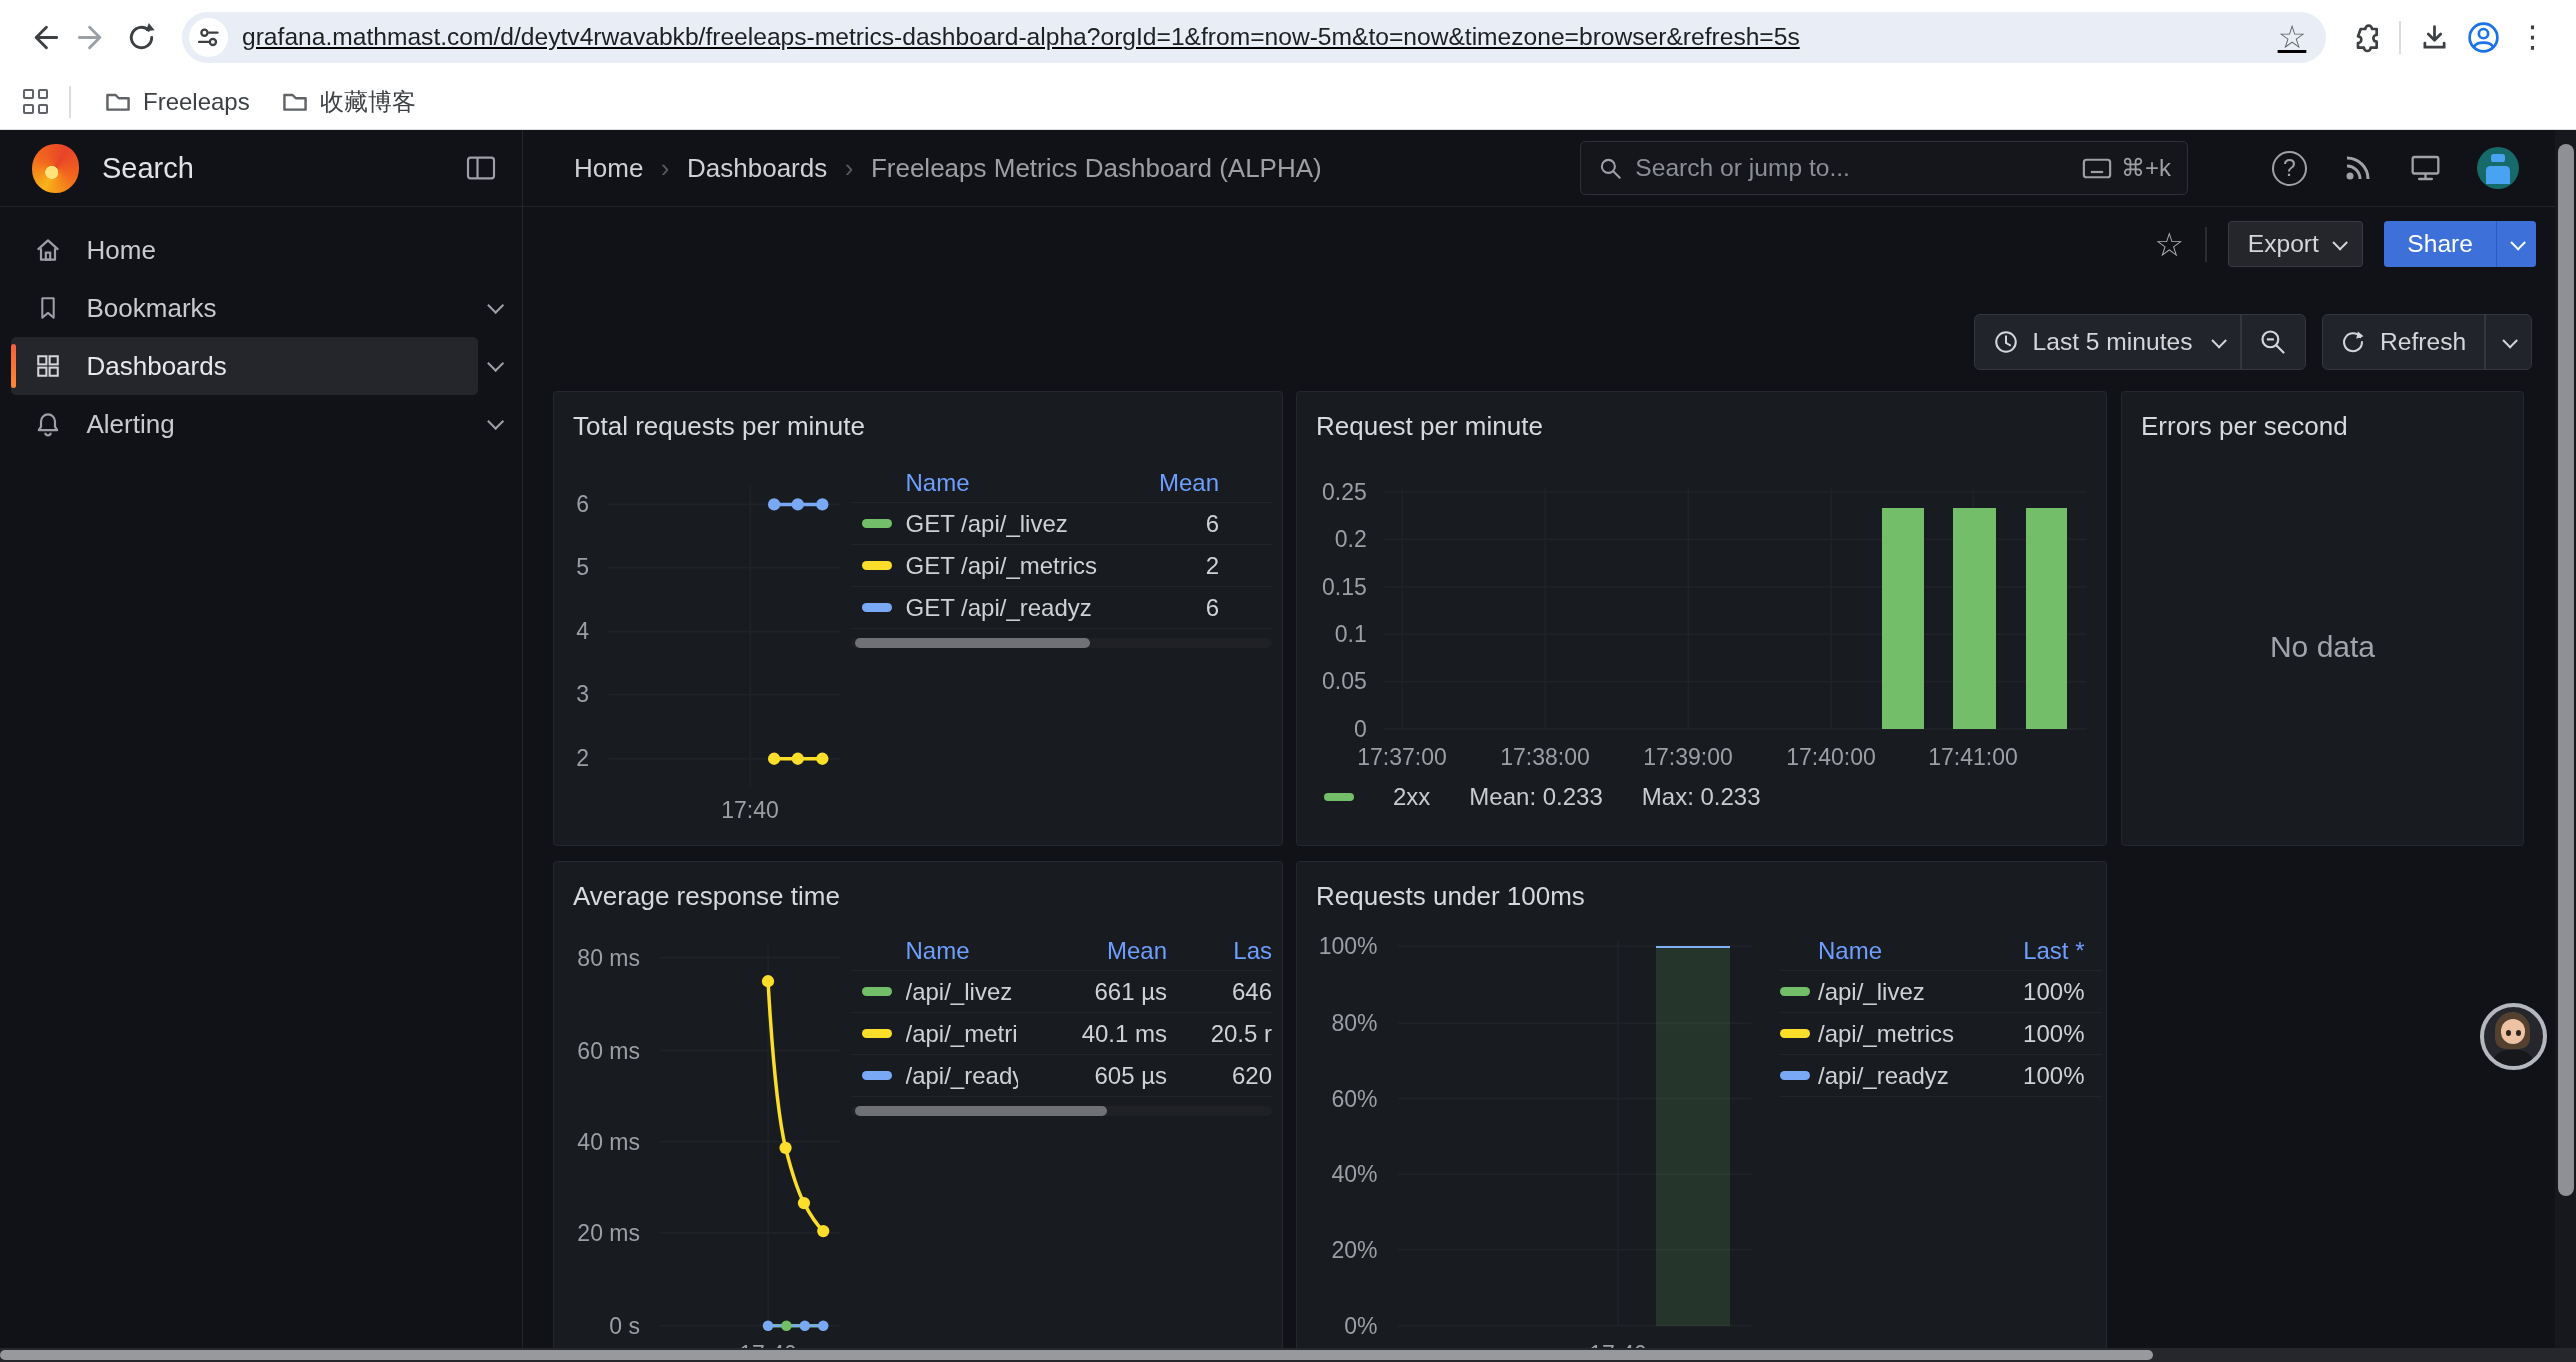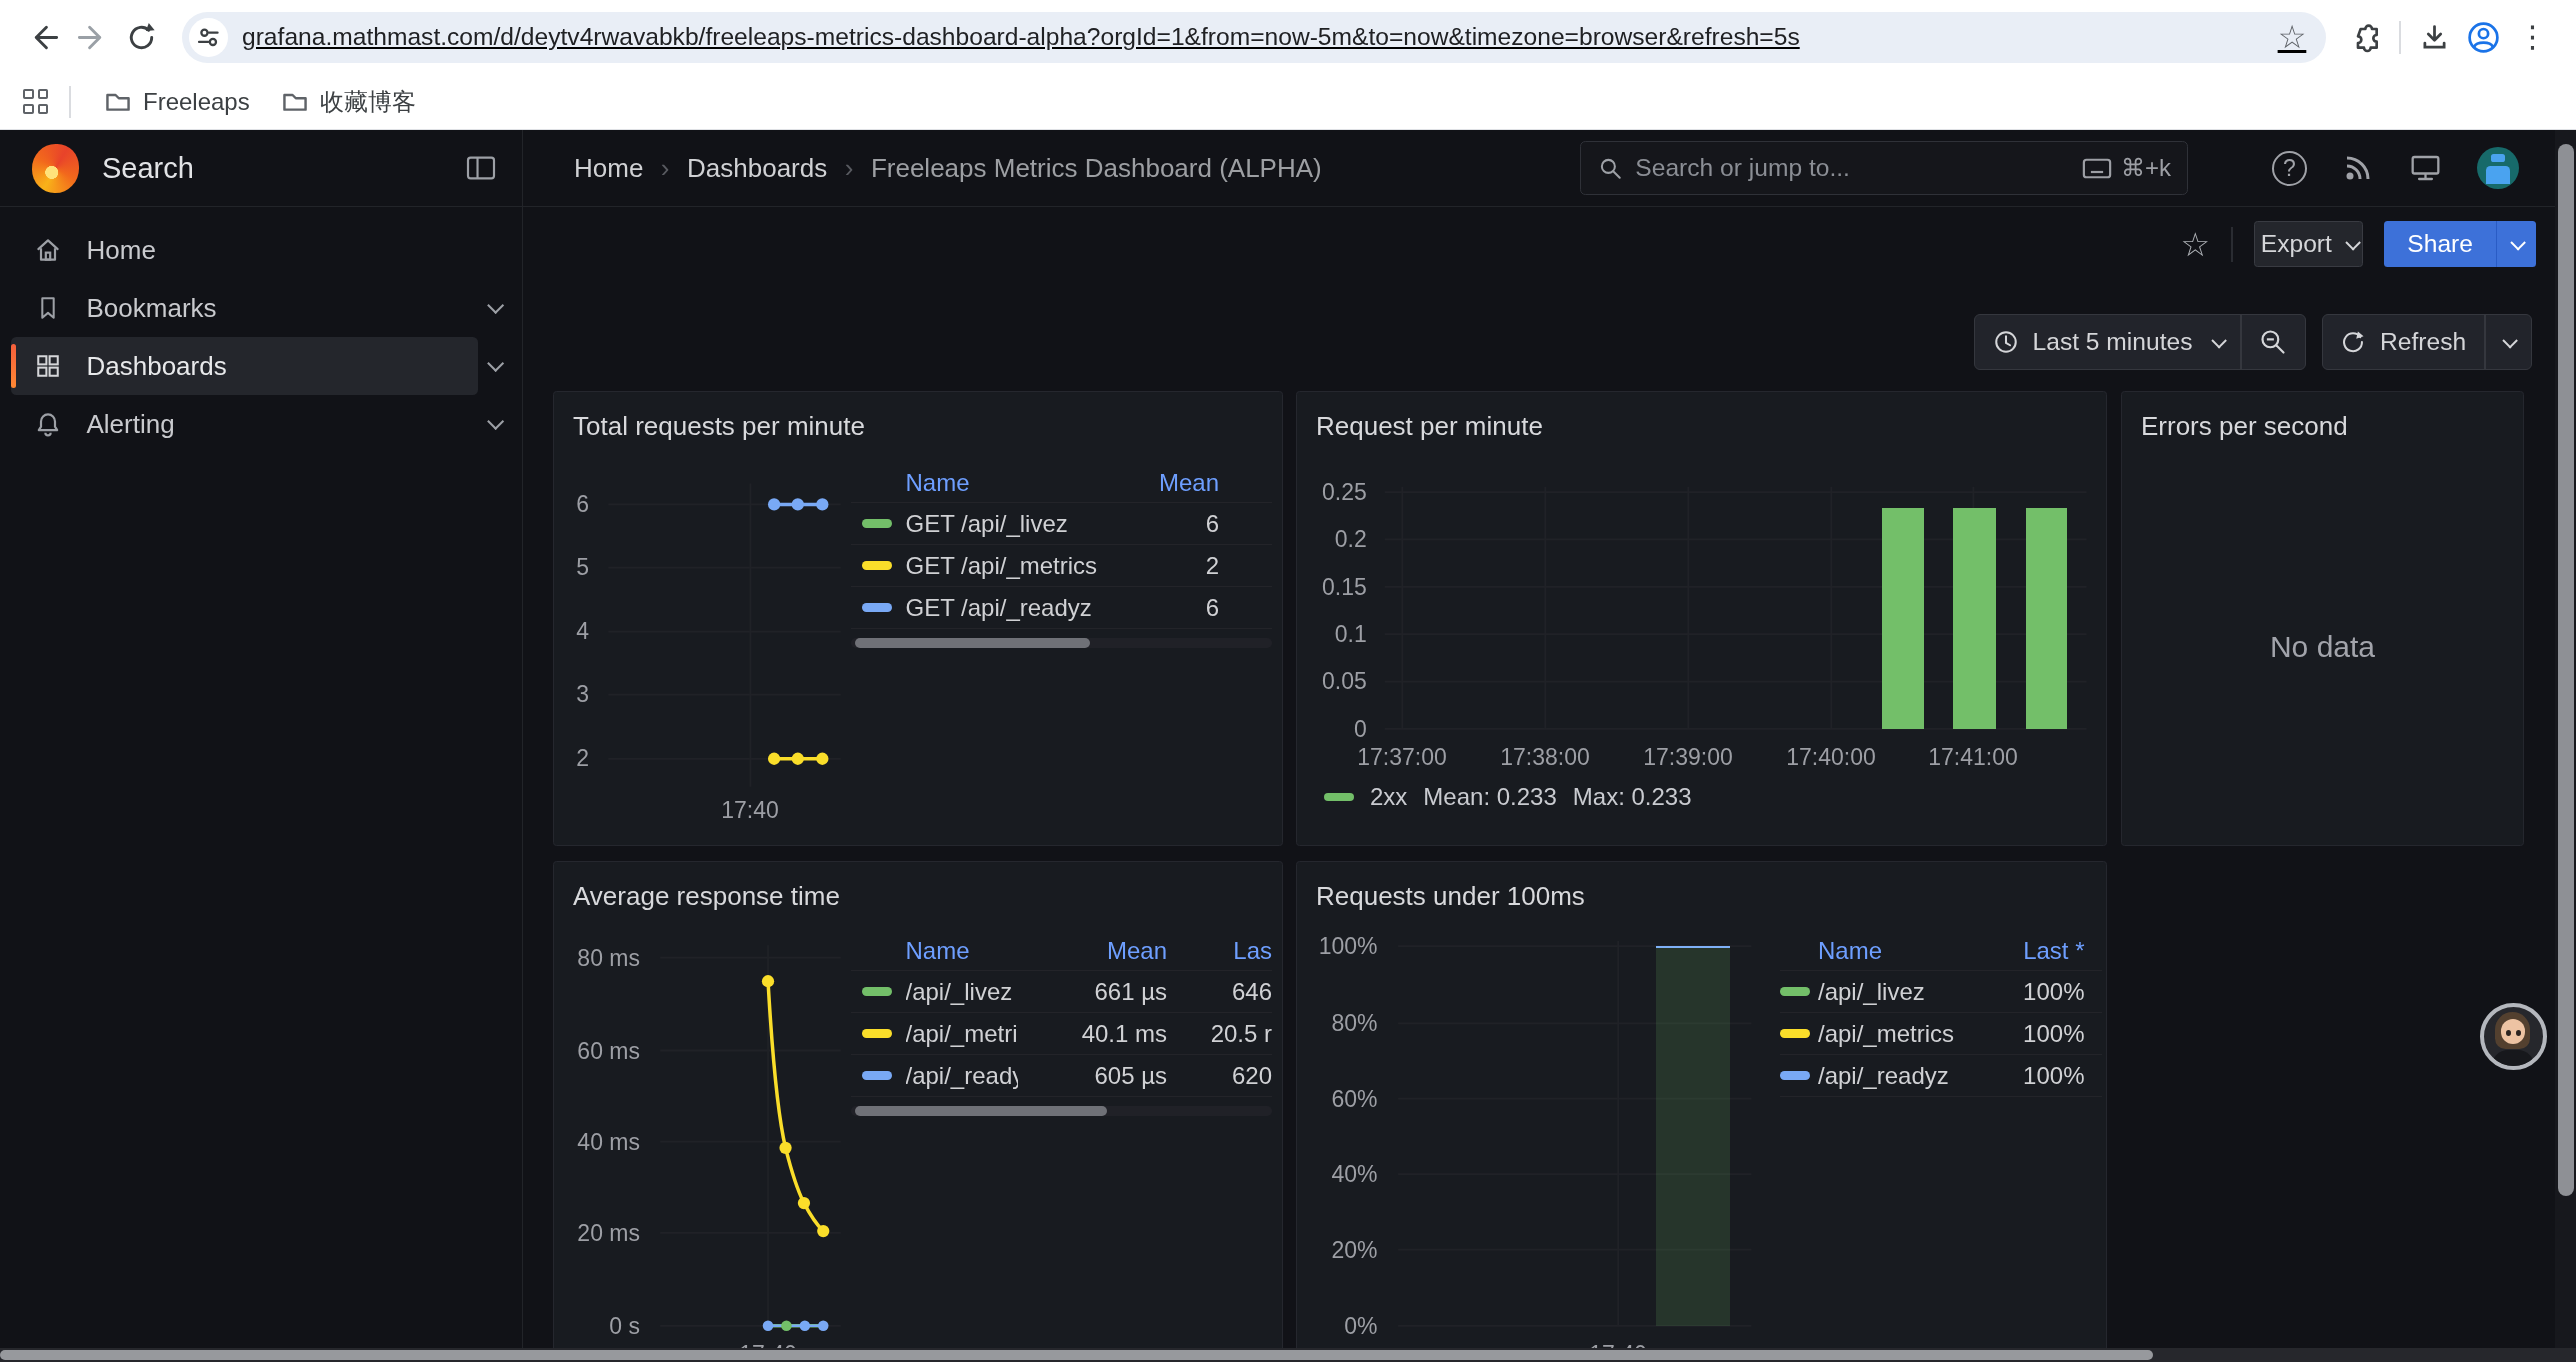--- a/index.html
+++ b/index.html
@@ -77,21 +77,21 @@
   .havatar::before { content:""; position:absolute; left:14px; top:7px; width:14px; height:8px;
              background:#4aa3f0; border-radius:2.6px; }
   .havatar::after { content:""; position:absolute; left:8.8px; top:19px; width:24.6px; height:17.5px;
              background:#4aa3f0; border-radius:4.4px 4.4px 0 0; }
 
   .subheader { height:74px; display:flex; align-items:center; justify-content:flex-end;
                gap:21px; padding-right:40px; }
   .dash-star { font-size:33px; color:#aeb1b6; }
   .v-sep { width:1.8px; height:35px; background:#2a2c32; }
   .btn { height:46px; display:flex; align-items:center; border-radius:3.5px; font-size:24.6px; }
-  .btn-export { background:#24262c; border:1.8px solid #393b42; color:#d5d6d9; padding:0 6px; gap:14px; }
+  .btn-export { background:#24262c; border:1.8px solid #393b42; color:#d5d6d9; padding:0 19px; gap:14px; }
   .btn-share { background:#3d71d9; color:#ffffff; overflow:hidden; }
   .share-main { padding:0 23px; display:flex; align-items:center; height:100%; }
   .share-chev { width:40px; height:100%; display:flex; align-items:center; justify-content:center;
                 border-left:1.8px solid #2a5cc5; }
   .chev { width:10.5px; height:10.5px; border-right:2.6px solid currentColor;
           border-bottom:2.6px solid currentColor; transform:rotate(45deg) translateY(-2.6px); }
 
   .timebar { height:56px; margin-top:33px; display:flex; justify-content:flex-end; gap:16px;
              padding-right:44px; }
   .tgroup { height:56px; background:#22242b; border:1.8px solid #35373e; border-radius:6px;
@@ -120,21 +120,21 @@
   .sw-green { background:#73bf69; } .sw-yellow { background:#fade2a; } .sw-blue { background:#79a9f5; }
   .lname { flex:1; white-space:nowrap; overflow:hidden; }
   .lval  { width:132px; text-align:right; padding-right:53px; white-space:nowrap; }
   .lval3 { width:149px; text-align:right; white-space:nowrap; }
   .llast { width:105px; text-align:right; white-space:nowrap; overflow:hidden; }
   .lvalp5 { width:123px; text-align:right; padding-right:17.5px; white-space:nowrap; }
   .lscroll { margin-top:8.8px; height:10.5px; background:#202127; border-radius:5.3px; position:relative; }
   .lthumb { position:absolute; left:3.5px; top:0; height:10.5px; width:56%; background:#6f7177;
             border-radius:5.3px; }
   .p2legend { position:absolute; left:27px; top:391px; display:flex; align-items:center;
-              gap:16px; font-size:24px; color:#c9cbd0;text-align:right; }
+              gap:39px; font-size:24px; color:#c9cbd0;text-align:right; }
   .nodata { position:absolute; left:0; right:0; top:238px; text-align:center; font-size:30px;
             color:#a2a4ab; }
 
   
   .vscroll { position:absolute; right:0; top:130px; width:21px; height:1219px; background:#17181d; }
   .vthumb { position:absolute; left:2.6px; top:14px; width:16px; height:1052px; background:#8e9095;
             border-radius:8px; }
   .hscroll { position:absolute; left:0; bottom:0; width:2576px; height:14px; background:#26272c; }
   .hthumb { position:absolute; left:0; top:1.8px; width:2153px; height:10.5px; background:#97999d;
             border-radius:5.3px; }

